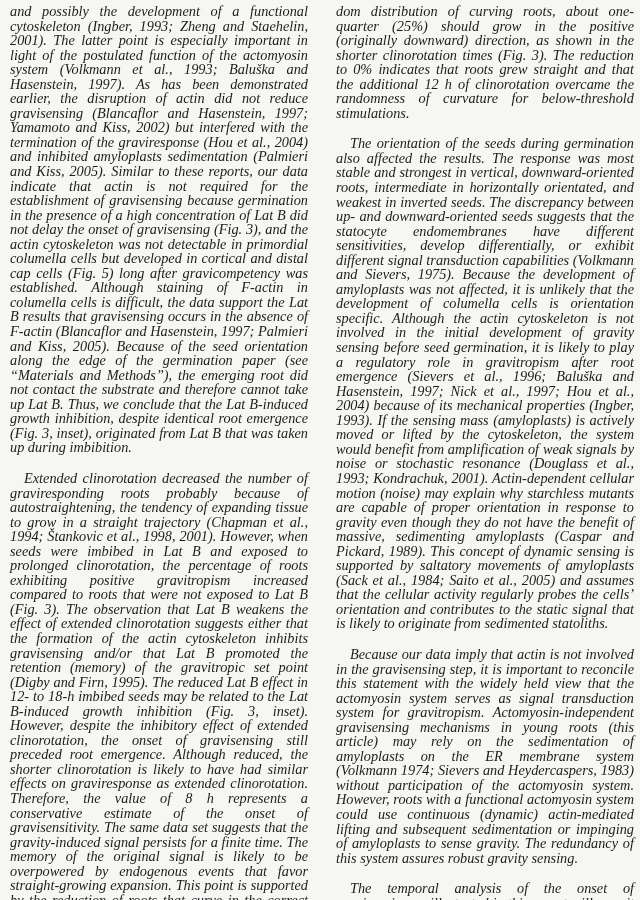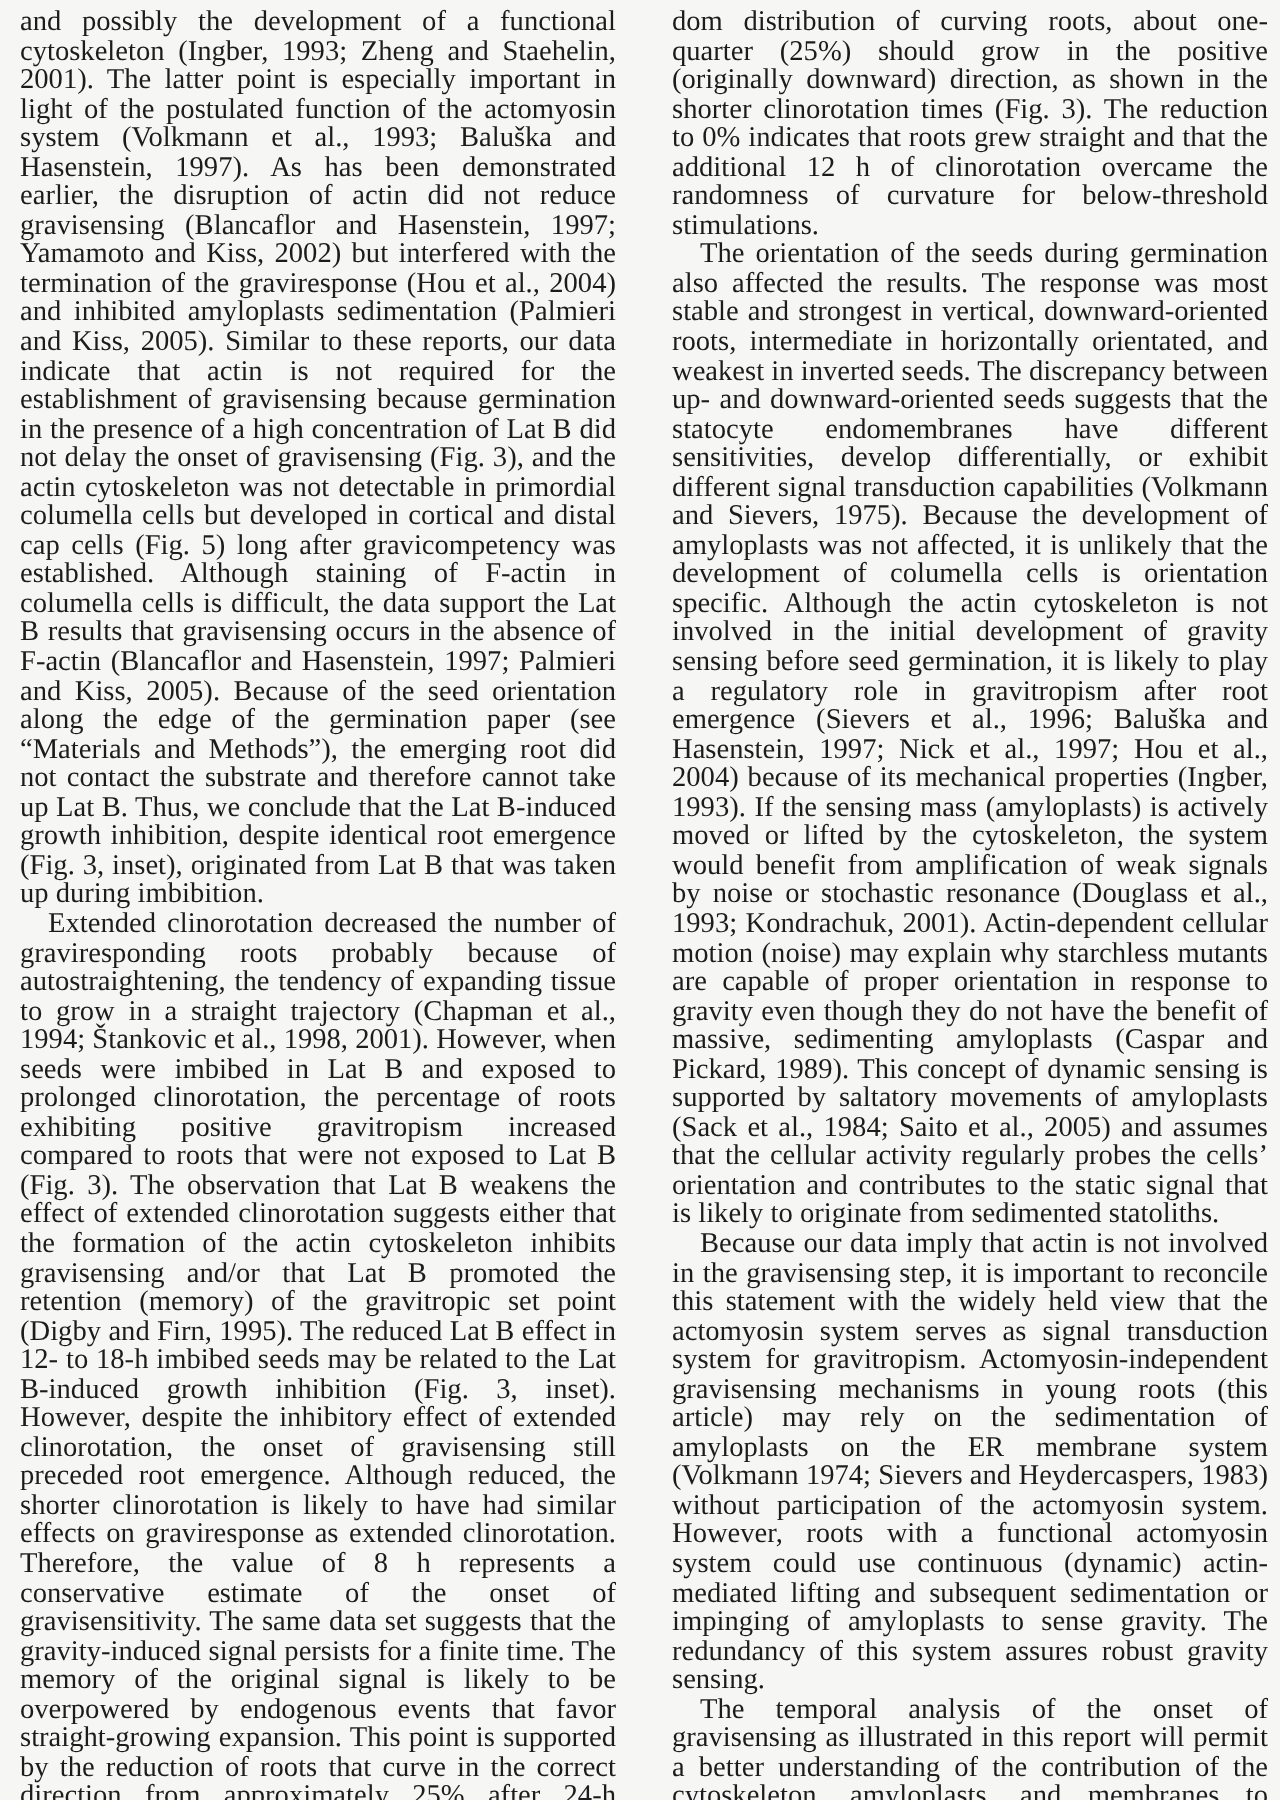--- a/index.html
+++ b/index.html
@@ -6,35 +6,36 @@
   body {
     width: 640px; height: 900px; overflow: hidden;
     background: #f4f4f2;
     font-family: "DejaVu Serif", "Liberation Serif", serif;
     color: #1c1c1c;
   }
   .page {
     position: relative;
     width: 640px; height: 900px;
     background: #f6f6f4;
+    font-style: italic;
   }
   .col {
     position: absolute;
     top: 4px;
     width: 298px;
     font-family: "Liberation Serif", "DejaVu Serif", serif;
     font-size: 14.3px;
     line-height: 14.55px;
     text-align: justify;
     hyphens: manual;
   }
   .col-left { left: 10px; }
   .col-right { left: 336px; }
   .para { margin: 0; }
-  .para.indent { text-indent: 14px; }
+  .para.indent { text-indent: 14px; margin-top: 16px; }
 </style>
 </head>
 <body>
 
 <div class="page">
   <div class="col col-left">
     <p class="para">and possibly the development of a functional cytoskeleton (Ingber, 1993; Zheng and Staehelin, 2001). The latter point is especially important in light of the postulated function of the actomyosin system (Volkmann et al., 1993; Baluška and Hasenstein, 1997). As has been demonstrated earlier, the disruption of actin did not reduce gravisensing (Blancaflor and Hasenstein, 1997; Yamamoto and Kiss, 2002) but interfered with the termination of the graviresponse (Hou et al., 2004) and inhibited amyloplasts sedimentation (Palmieri and Kiss, 2005). Similar to these reports, our data indicate that actin is not required for the establishment of gravisensing because germination in the presence of a high concentration of Lat B did not delay the onset of gravisensing (Fig. 3), and the actin cytoskeleton was not detectable in primordial columella cells but developed in cortical and distal cap cells (Fig. 5) long after gravicompetency was established. Although staining of F-actin in columella cells is difficult, the data support the Lat B results that gravisensing occurs in the absence of F-actin (Blancaflor and Hasenstein, 1997; Palmieri and Kiss, 2005). Because of the seed orientation along the edge of the germination paper (see “Materials and Methods”), the emerging root did not contact the substrate and therefore cannot take up Lat B. Thus, we conclude that the Lat B-induced growth inhibition, despite identical root emergence (Fig. 3, inset), originated from Lat B that was taken up during imbibition.</p>
     <p class="para indent">Extended clinorotation decreased the number of graviresponding roots probably because of autostraightening, the tendency of expanding tissue to grow in a straight trajectory (Chapman et al., 1994; Štankovic et al., 1998, 2001). However, when seeds were imbibed in Lat B and exposed to prolonged clinorotation, the percentage of roots exhibiting positive gravitropism increased compared to roots that were not exposed to Lat B (Fig. 3). The observation that Lat B weakens the effect of extended clinorotation suggests either that the formation of the actin cytoskeleton inhibits gravisensing and/or that Lat B promoted the retention (memory) of the gravitropic set point (Digby and Firn, 1995). The reduced Lat B effect in 12- to 18-h imbibed seeds may be related to the Lat B-induced growth inhibition (Fig. 3, inset). However, despite the inhibitory effect of extended clinorotation, the onset of gravisensing still preceded root emergence. Although reduced, the shorter clinorotation is likely to have had similar effects on graviresponse as extended clinorotation. Therefore, the value of 8 h represents a conservative estimate of the onset of gravisensitivity. The same data set suggests that the gravity-induced signal persists for a finite time. The memory of the original signal is likely to be overpowered by endogenous events that favor straight-growing expansion. This point is supported by the reduction of roots that curve in the correct direction from approximately 25% after 24-h clinorotation to close to 0% after 36-h clinorotation. Assuming a ran-</p>
   </div>
   <div class="col col-right">

